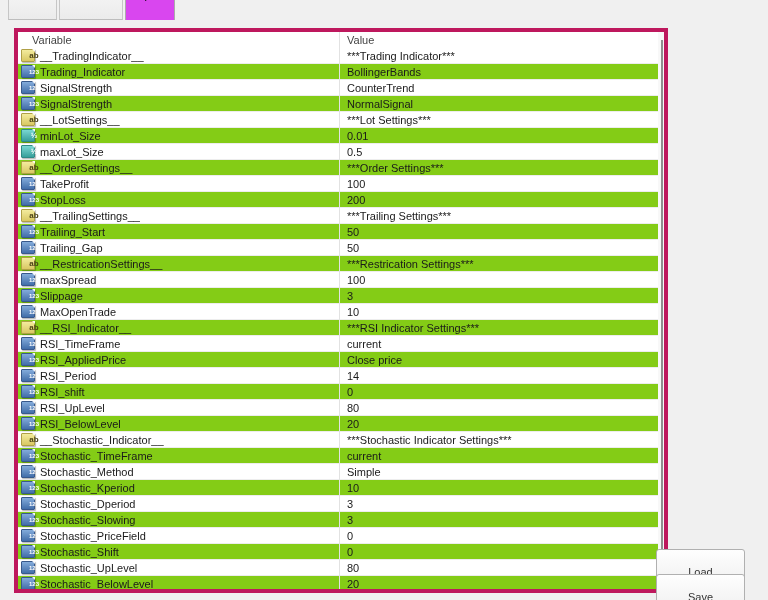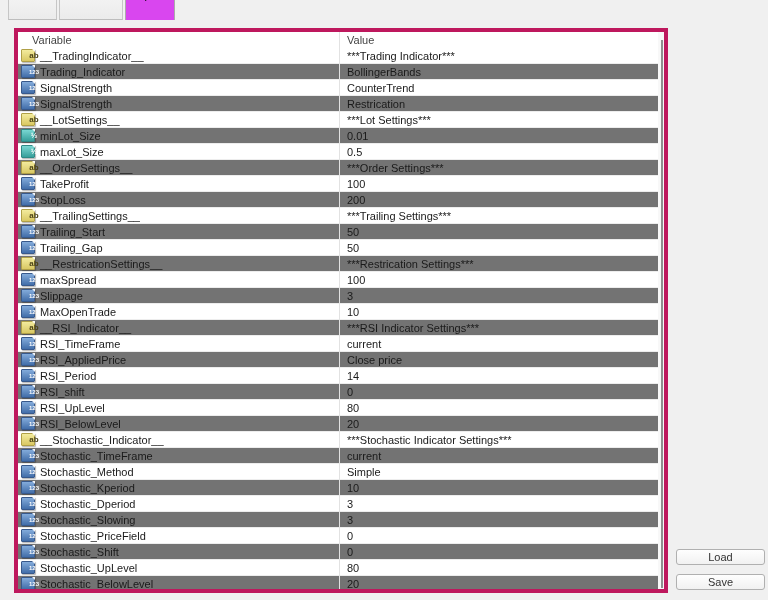--- a/index.html
+++ b/index.html
@@ -37,21 +37,21 @@
   .col-divider {
     position:absolute; left:321px; top:0; bottom:0; width:1px;
     background:#e2e2e2; z-index:3;
   }
   .tbody { position:absolute; top:16px; left:0; right:6px; bottom:0; overflow:hidden; }
 
   .row {
     height:16px; box-sizing:border-box; border-bottom:1px solid #ededed;
     display:flex; align-items:center; position:relative; background:#fff;
   }
-  .row.alt { background:#737373; }
+  .row.alt { background:#84cc16; }
   .icon {
     flex:none; width:13px; height:13px; box-sizing:border-box;
     margin-left:3px; margin-right:5px; border-radius:1px;
     display:flex; align-items:center; justify-content:center;
     font-weight:bold; position:relative;
     box-shadow:1px 1px 1px rgba(0,0,0,0.28);
     padding-left:12px;
   }
   .icon::after {
     content:""; position:absolute; top:-1px; right:-1px;
@@ -65,25 +65,25 @@
     position:absolute; left:329px; top:0; bottom:0;
     display:flex; align-items:center; white-space:nowrap;text-align:right;
   }
 
   
   .scrollbar { position:absolute; top:0; right:0; bottom:0; width:6px; background:#f8f8f8; }
   .scroll-thumb { position:absolute; right:1px; top:8px; bottom:1px; width:2px; background:#8f8f8f; }
 
   
   .btn {
-    position:absolute; left:676px; width:89px; height:16px;
+    position:absolute; left:656px; width:89px; height:16px;
     background:linear-gradient(#fefefe,#f1f1f1);
     border:1px solid #b0b0b0; border-radius:3px;
     font-family:"Liberation Sans", sans-serif; font-size:11px; color:#333;
-    padding:0; line-height:13px; cursor:default;
+    padding:16px; line-height:13px; cursor:default;
   }
   .btn-load { top:549px; }
   .btn-save { top:574px; }
 </style>
 </head>
 <body>
 
 <div>
 
   <div class="tabbar" id="tabbar">
@@ -109,21 +109,21 @@
           <div class="val-cell">BollingerBands</div>
         </div>
         <div class="row">
           <span class="icon icon-int">123</span>
           <span class="var-label">SignalStrength</span>
           <div class="val-cell">CounterTrend</div>
         </div>
         <div class="row alt">
           <span class="icon icon-int">123</span>
           <span class="var-label">SignalStrength</span>
-          <div class="val-cell">Restrication</div>
+          <div class="val-cell">NormalSignal</div>
         </div>
         <div class="row">
           <span class="icon icon-string">ab</span>
           <span class="var-label">__LotSettings__</span>
           <div class="val-cell">***Lot Settings***</div>
         </div>
         <div class="row alt">
           <span class="icon icon-double">½</span>
           <span class="var-label">minLot_Size</span>
           <div class="val-cell">0.01</div>

